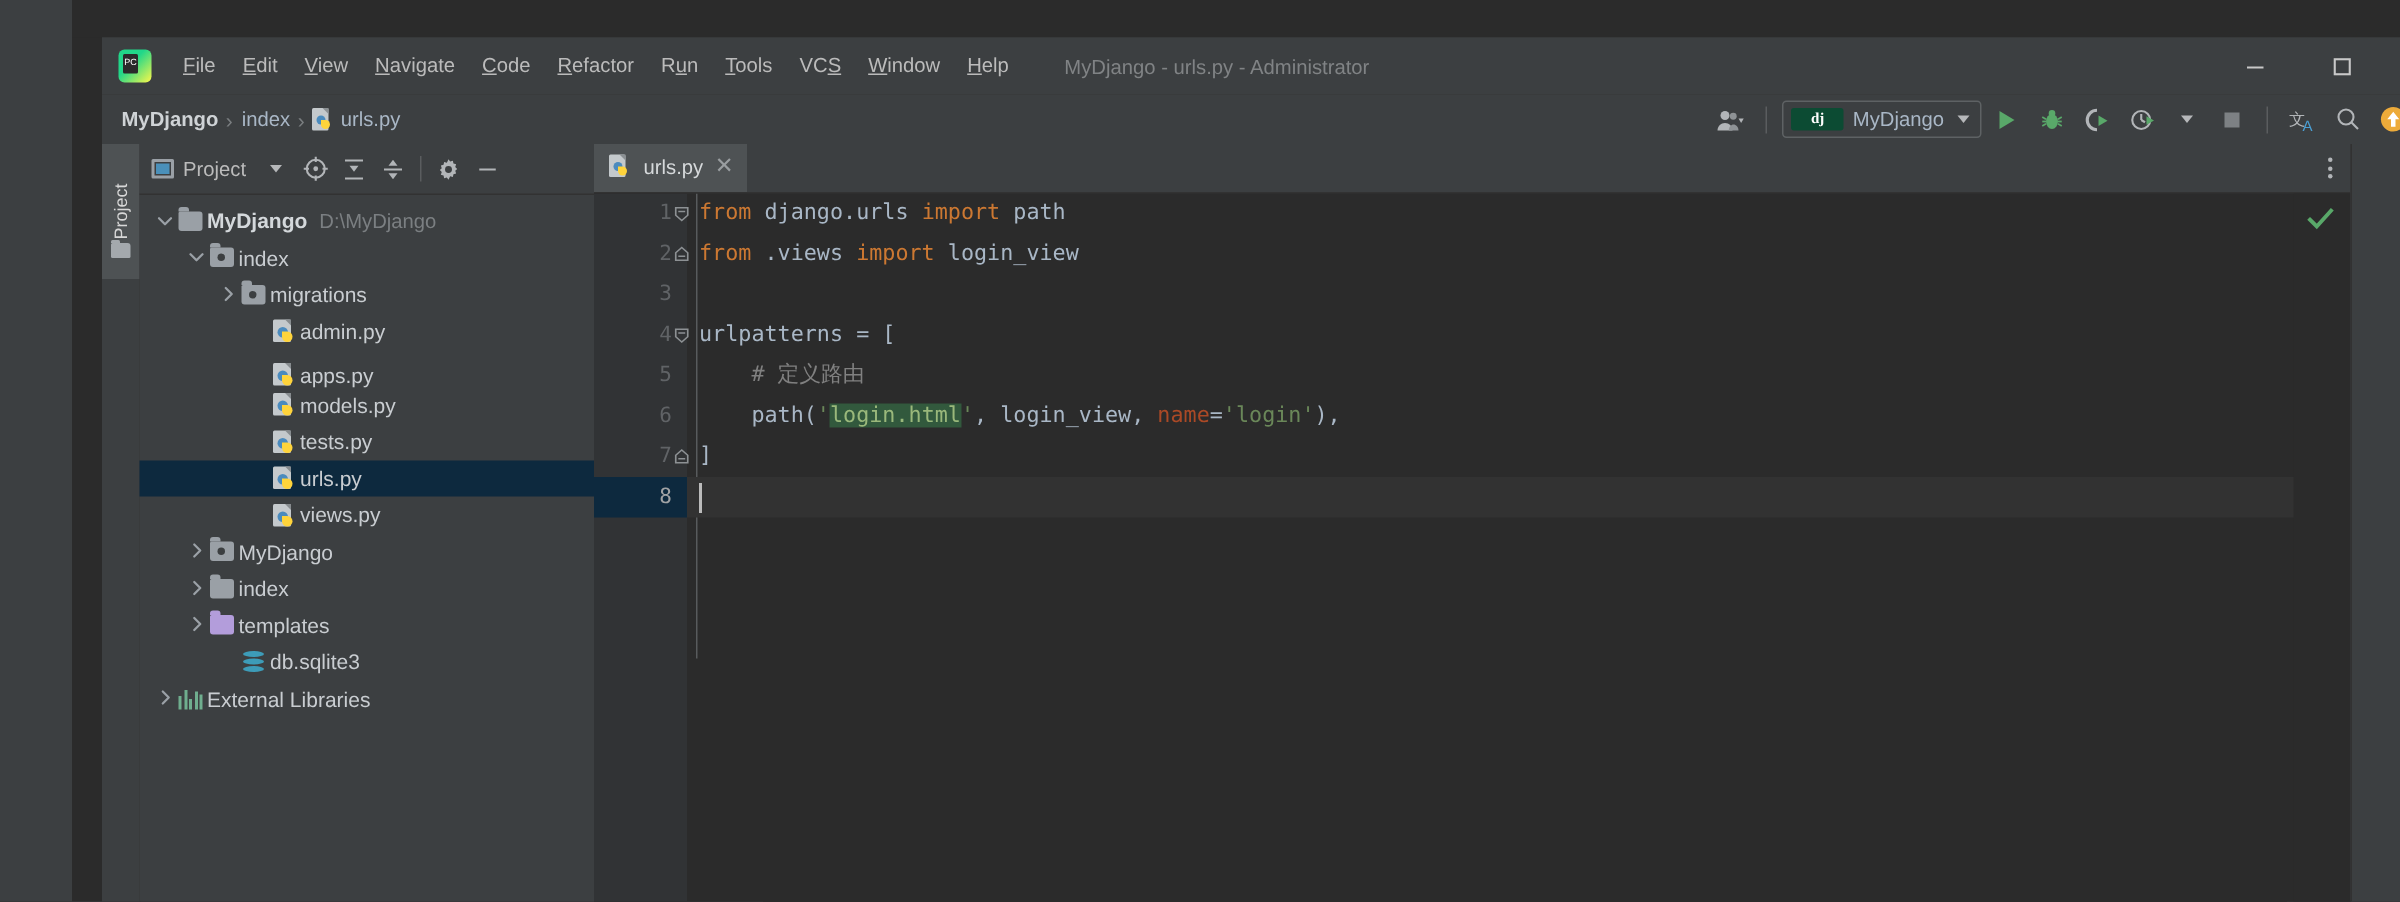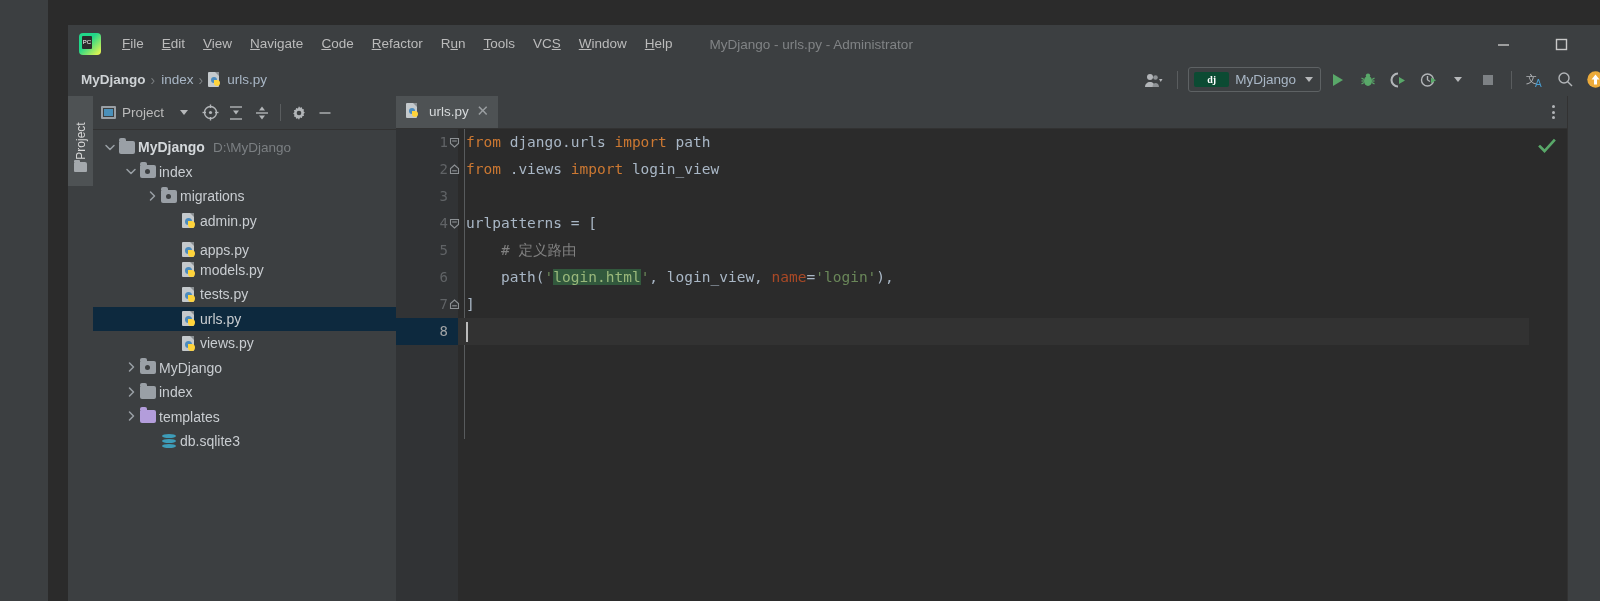--- a/index.html
+++ b/index.html
@@ -1023,20 +1023,37 @@
           <span class="arrow"></span>
           <span style="display: flex; align-items: center; flex: 0 0 auto;">
             <span class="db-ico">
               <i style="top:0"></i>
               <i style="top:5px"></i>
               <i style="top:10px"></i>
             </span>
           </span>
           <span class="tree-label">db.sqlite3</span>
         </div>
+        <div class="tree-row" style="padding-left: 10px;">
+          <span class="arrow">
+            <svg width="13" height="13" viewBox="0 0 13 13">
+              <path d="M4.5 2L8.5 6L4.5 10" fill="none" stroke="#9aa0a6" stroke-width="1.5" stroke-linecap="round" stroke-linejoin="round"></path>
+            </svg>
+          </span>
+          <span style="display: flex; align-items: center; flex: 0 0 auto;">
+            <span class="libs-ico">
+              <b style="height:9px"></b>
+              <b style="height:13px"></b>
+              <b style="height:7px"></b>
+              <b style="height:12px"></b>
+              <b style="height:10px"></b>
+            </span>
+          </span>
+          <span class="tree-label">External Libraries</span>
+        </div>
       </div>
   </div>
 
   <div class="editor-area">
     <div class="tabbar">
       <div class="etab">
         <span class="py-ico">
           <span class="sheet"></span>
             <span class="fold"></span>
             <span class="snake1"></span>

